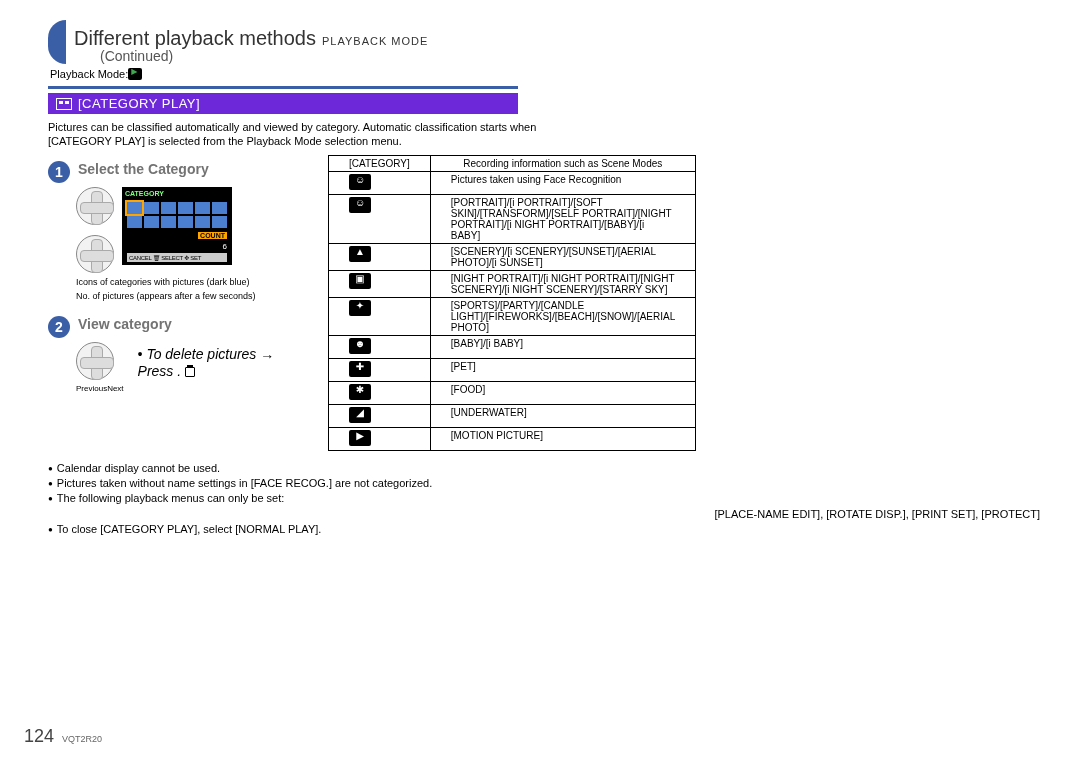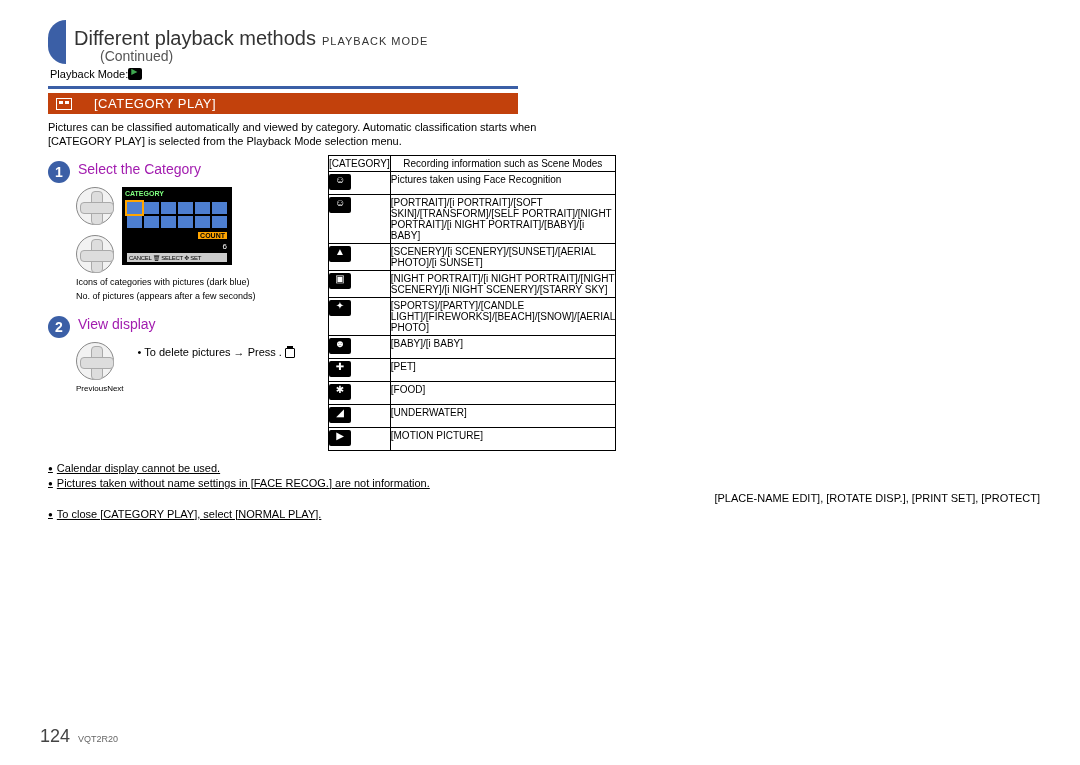--- a/index.html
+++ b/index.html
@@ -27,39 +27,39 @@
     font-size: 20px; font-weight: normal; color: #333;
     display: flex; align-items: baseline; gap: 6px;
   }
   .header-title .mode { font-size: 11px; letter-spacing: 1px; color: #333; }
   .continued { font-size: 14px; color: #555; margin-left: 26px; margin-top: -2px; }
   .playback-mode-line { font-size: 11px; margin: 4px 0 6px 2px; display:flex; align-items:center; }
   .pm-icon { display:inline-block; width:14px; height:12px; background:#000; border-radius:2px; position:relative;}
   .pm-icon::after{content:"▶"; color:#3fa84f; font-size:8px; position:absolute; left:3px; top:-1px;}
   .blue-rule { height:3px; background:#3b5fa6; width:470px; margin-bottom:4px;}
   .section-bar {
-    background:#c2410c; color:#fff; width:470px;
+    background:#6d28d9; color:#fff; width:470px;
     padding:3px 8px; font-size:13px; letter-spacing:.5px;
-    display:flex; align-items:center; gap:22px;text-align:right;
+    display:flex; align-items:center; gap:6px;text-align:right;
   }
   .section-icon { display:inline-block; width:16px; height:12px; border:1px solid #fff; position:relative;}
   .section-icon::before{content:""; position:absolute; left:2px; top:2px; width:4px; height:3px; background:#fff;}
   .section-icon::after{content:""; position:absolute; right:2px; top:2px; width:4px; height:3px; background:#fff;}
   .intro { font-size:11px; margin:6px 0 6px 0; max-width:500px; line-height:1.3;}
   .columns { display:flex; gap:20px; align-items:flex-start;}
   .left-col { width:260px;}
   .right-col { width:260px;}
   .step { display:flex; gap:8px; align-items:flex-start; margin-top:6px;}
   .step-badge {
     width:22px; height:22px; border-radius:50%;
     background:#3b5fa6; color:#fff; font-weight:bold;
     display:flex; align-items:center; justify-content:center; font-size:14px;
     flex-shrink:0;
   }
-  .step-title { font-size:14px; color:#a21caf; font-weight:normal;}
+  .step-title { font-size:14px; color:#737373; font-weight:bold;}
   .step-body { margin-left:28px; margin-top:4px;}
   .controller {
     display:inline-block; width:38px; height:38px;
     border:1px solid #888; border-radius:50%;
     position:relative; background:#f2f2f2;
   }
   .controller::before{content:""; position:absolute; left:14px; top:3px; width:10px; height:32px; background:#ddd; border:1px solid #aaa; border-radius:4px;}
   .controller::after{content:""; position:absolute; top:14px; left:3px; height:10px; width:32px; background:#ddd; border:1px solid #aaa; border-radius:4px;}
   .screen-thumb {
     display:inline-block; width:110px; height:78px;
@@ -67,40 +67,40 @@
   }
   .screen-thumb .cat-label{position:absolute; top:2px; left:2px; color:#7fff7f; font-size:7px; font-weight:bold;}
   .screen-thumb .grid{position:absolute; top:14px; left:4px; right:4px; display:grid; grid-template-columns:repeat(6,1fr); gap:2px;}
   .screen-thumb .cell{height:12px; background:#4d7fd1;}
   .screen-thumb .cell.sel{outline:2px solid orange;}
   .screen-thumb .count{position:absolute; right:4px; top:44px; background:orange; color:#000; font-size:7px; font-weight:bold; padding:0 2px;}
   .screen-thumb .countn{position:absolute; right:4px; top:54px; color:#fff; font-size:8px;}
   .screen-thumb .bottom{position:absolute; bottom:2px; left:4px; right:4px; background:#ccc; font-size:6px; padding:1px 2px; letter-spacing:-.3px;}
   .small-note{font-size:9px; line-height:1.2; margin-top:4px;}
   .table { border-collapse:collapse; width:100%; font-size:10px;}
-  .table th, .table td { border:1px solid #000; padding:2px 0; vertical-align:top; text-align:left;}
+  .table th, .table td { border:1px solid #000; padding:2px 20px; vertical-align:top; text-align:left;}
   .table th { font-weight:normal; text-align:center;}
   .icon-cell{width:40px; text-align:center; vertical-align:middle;}
   .ic { display:inline-block; width:22px; height:16px; background:#000; border-radius:2px; position:relative;}
   .ic::after{ color:#fff; font-size:10px; position:absolute; left:0; right:0; top:0; text-align:center;}
   .ic.face::after{content:"☺";}
   .ic.port::after{content:"☺";}
   .ic.scen::after{content:"▲";}
   .ic.night::after{content:"▣";}
   .ic.sport::after{content:"✦";}
   .ic.baby::after{content:"☻";}
   .ic.pet::after{content:"✚";}
   .ic.food::after{content:"✱";}
   .ic.under::after{content:"◢";}
   .ic.motion::after{content:"▶";}
   .bullets { margin-top:10px; font-size:11px; line-height:1.4;}
-  .bullets .b { display:flex; gap:4px;text-decoration:underline;}
+  .bullets .b { display:flex; gap:4px;}
   .bullets .b::before{content:"●"; font-size:8px; margin-top:2px;}
   .bullets .indent{margin-left:14px;text-align:right;}
-  .footer { position:absolute; bottom:18px; left:40px; display:flex; align-items:baseline; gap:8px;}
+  .footer { position:absolute; bottom:18px; left:24px; display:flex; align-items:baseline; gap:8px;}
   .page-num{ font-size:18px; color:#444;}
   .doc-code{ font-size:9px; color:#666;}
   .trash-icon{display:inline-block; width:10px; height:10px; border:1px solid #000; border-radius:1px; position:relative; vertical-align:middle;}
   .trash-icon::before{content:""; position:absolute; top:-3px; left:1px; right:1px; height:2px; background:#000;}
   .two-ctrl { display:flex; flex-direction:column; gap:10px;}
   .thumb-row{display:flex; gap:8px; align-items:flex-start;}
 </style>
 </head>
 <body>
 
@@ -161,32 +161,32 @@
             <div class="countn">6</div>
             <div class="bottom">CANCEL 🗑  SELECT ✥  SET</div>
           </div>
         </div>
         <div class="small-note">Icons of categories with pictures (dark blue)</div>
         <div class="small-note">No. of pictures (appears after a few seconds)</div>
       </div>
 
       <div class="step" style="margin-top:14px;">
         <div class="step-badge">2</div>
-        <div class="step-title">View display</div>
+        <div class="step-title">View category</div>
       </div>
       <div class="step-body">
         <div style="display:flex; gap:14px; align-items:flex-start;">
           <div>
             <span class="controller"></span>
             <div style="display:flex; justify-content:space-between; font-size:8px; margin-top:2px;">
               <span>Previous</span>
               <span>Next</span>
             </div>
           </div>
-          <div class="small-note" style="font-size:11px;">
+          <div class="small-note" style="font-size:14px;font-style:italic;">
             • <span>To delete pictures → Press     .</span> <span class="trash-icon"></span>
           </div>
         </div>
       </div>
     </div>
 
     <div class="right-col">
       <table class="table">
         <thead>
           <tr>
@@ -238,21 +238,24 @@
           </tbody>
       </table>
     </div>
   </div>
 
   <div class="bullets">
     <div class="b">
         <span>Calendar display cannot be used.</span>
       </div>
     <div class="b">
-        <span>Pictures taken without name settings in [FACE RECOG.] are not information.</span>
+        <span>Pictures taken without name settings in [FACE RECOG.] are not categorized.</span>
+      </div>
+    <div class="b">
+        <span>The following playback menus can only be set:</span>
       </div>
     <div class="indent">[PLACE-NAME EDIT], [ROTATE DISP.], [PRINT SET], [PROTECT]</div>
     <div class="b">
         <span>To close [CATEGORY PLAY], select [NORMAL PLAY].</span>
       </div>
   </div>
 </div>
 
 <div class="footer">
   <span class="page-num">124</span>

